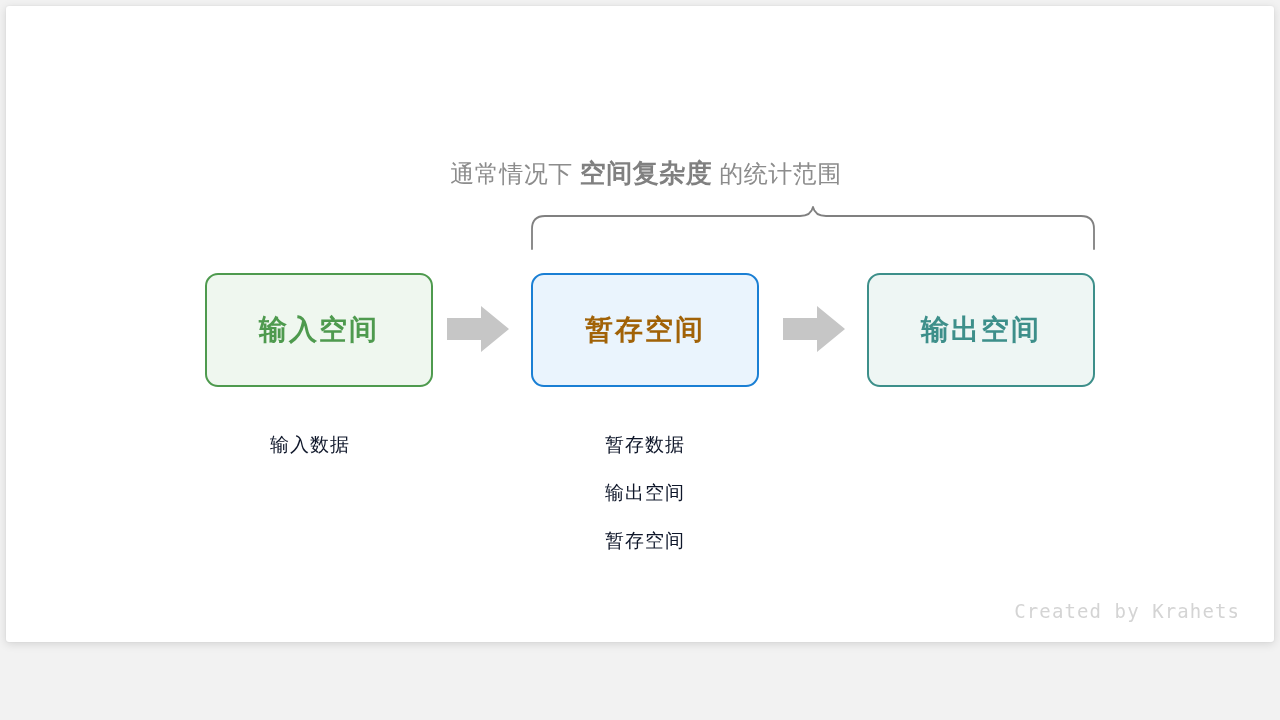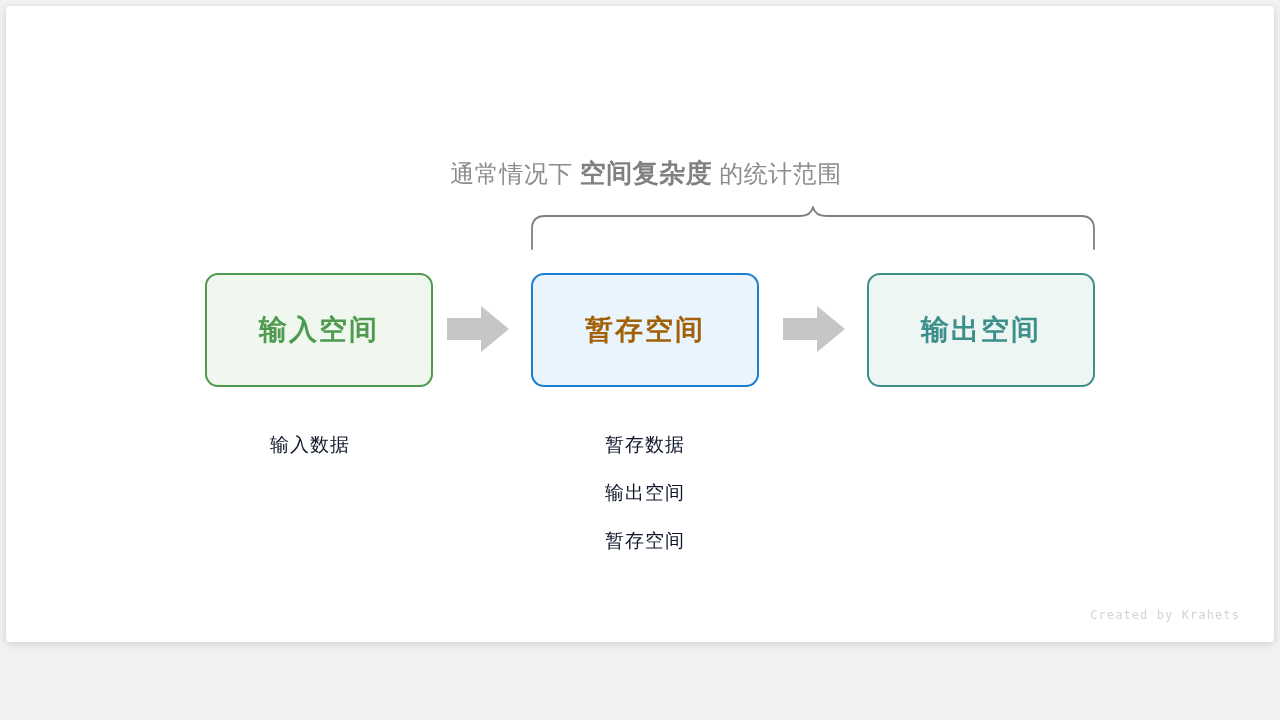--- a/index.html
+++ b/index.html
@@ -102,21 +102,21 @@
   #caption-temp   { left: 525px; width: 228px; top: 415px; }
   #caption-output { left: 861px; width: 228px; top: 415px; }
   .caption div { display: block; }
 
   
   #watermark {
     position: absolute;
     right: 34px;
     bottom: 20px;
     font-family: "DejaVu Sans Mono", "Liberation Mono", monospace;
-    font-size: 12px;
+    font-size: 19px;
     color: #d4d4d4;
     letter-spacing: 1.1px;
     white-space: nowrap;
   }
 </style>
 </head>
 <body>
 
 <div id="canvas">
   <div id="card">

